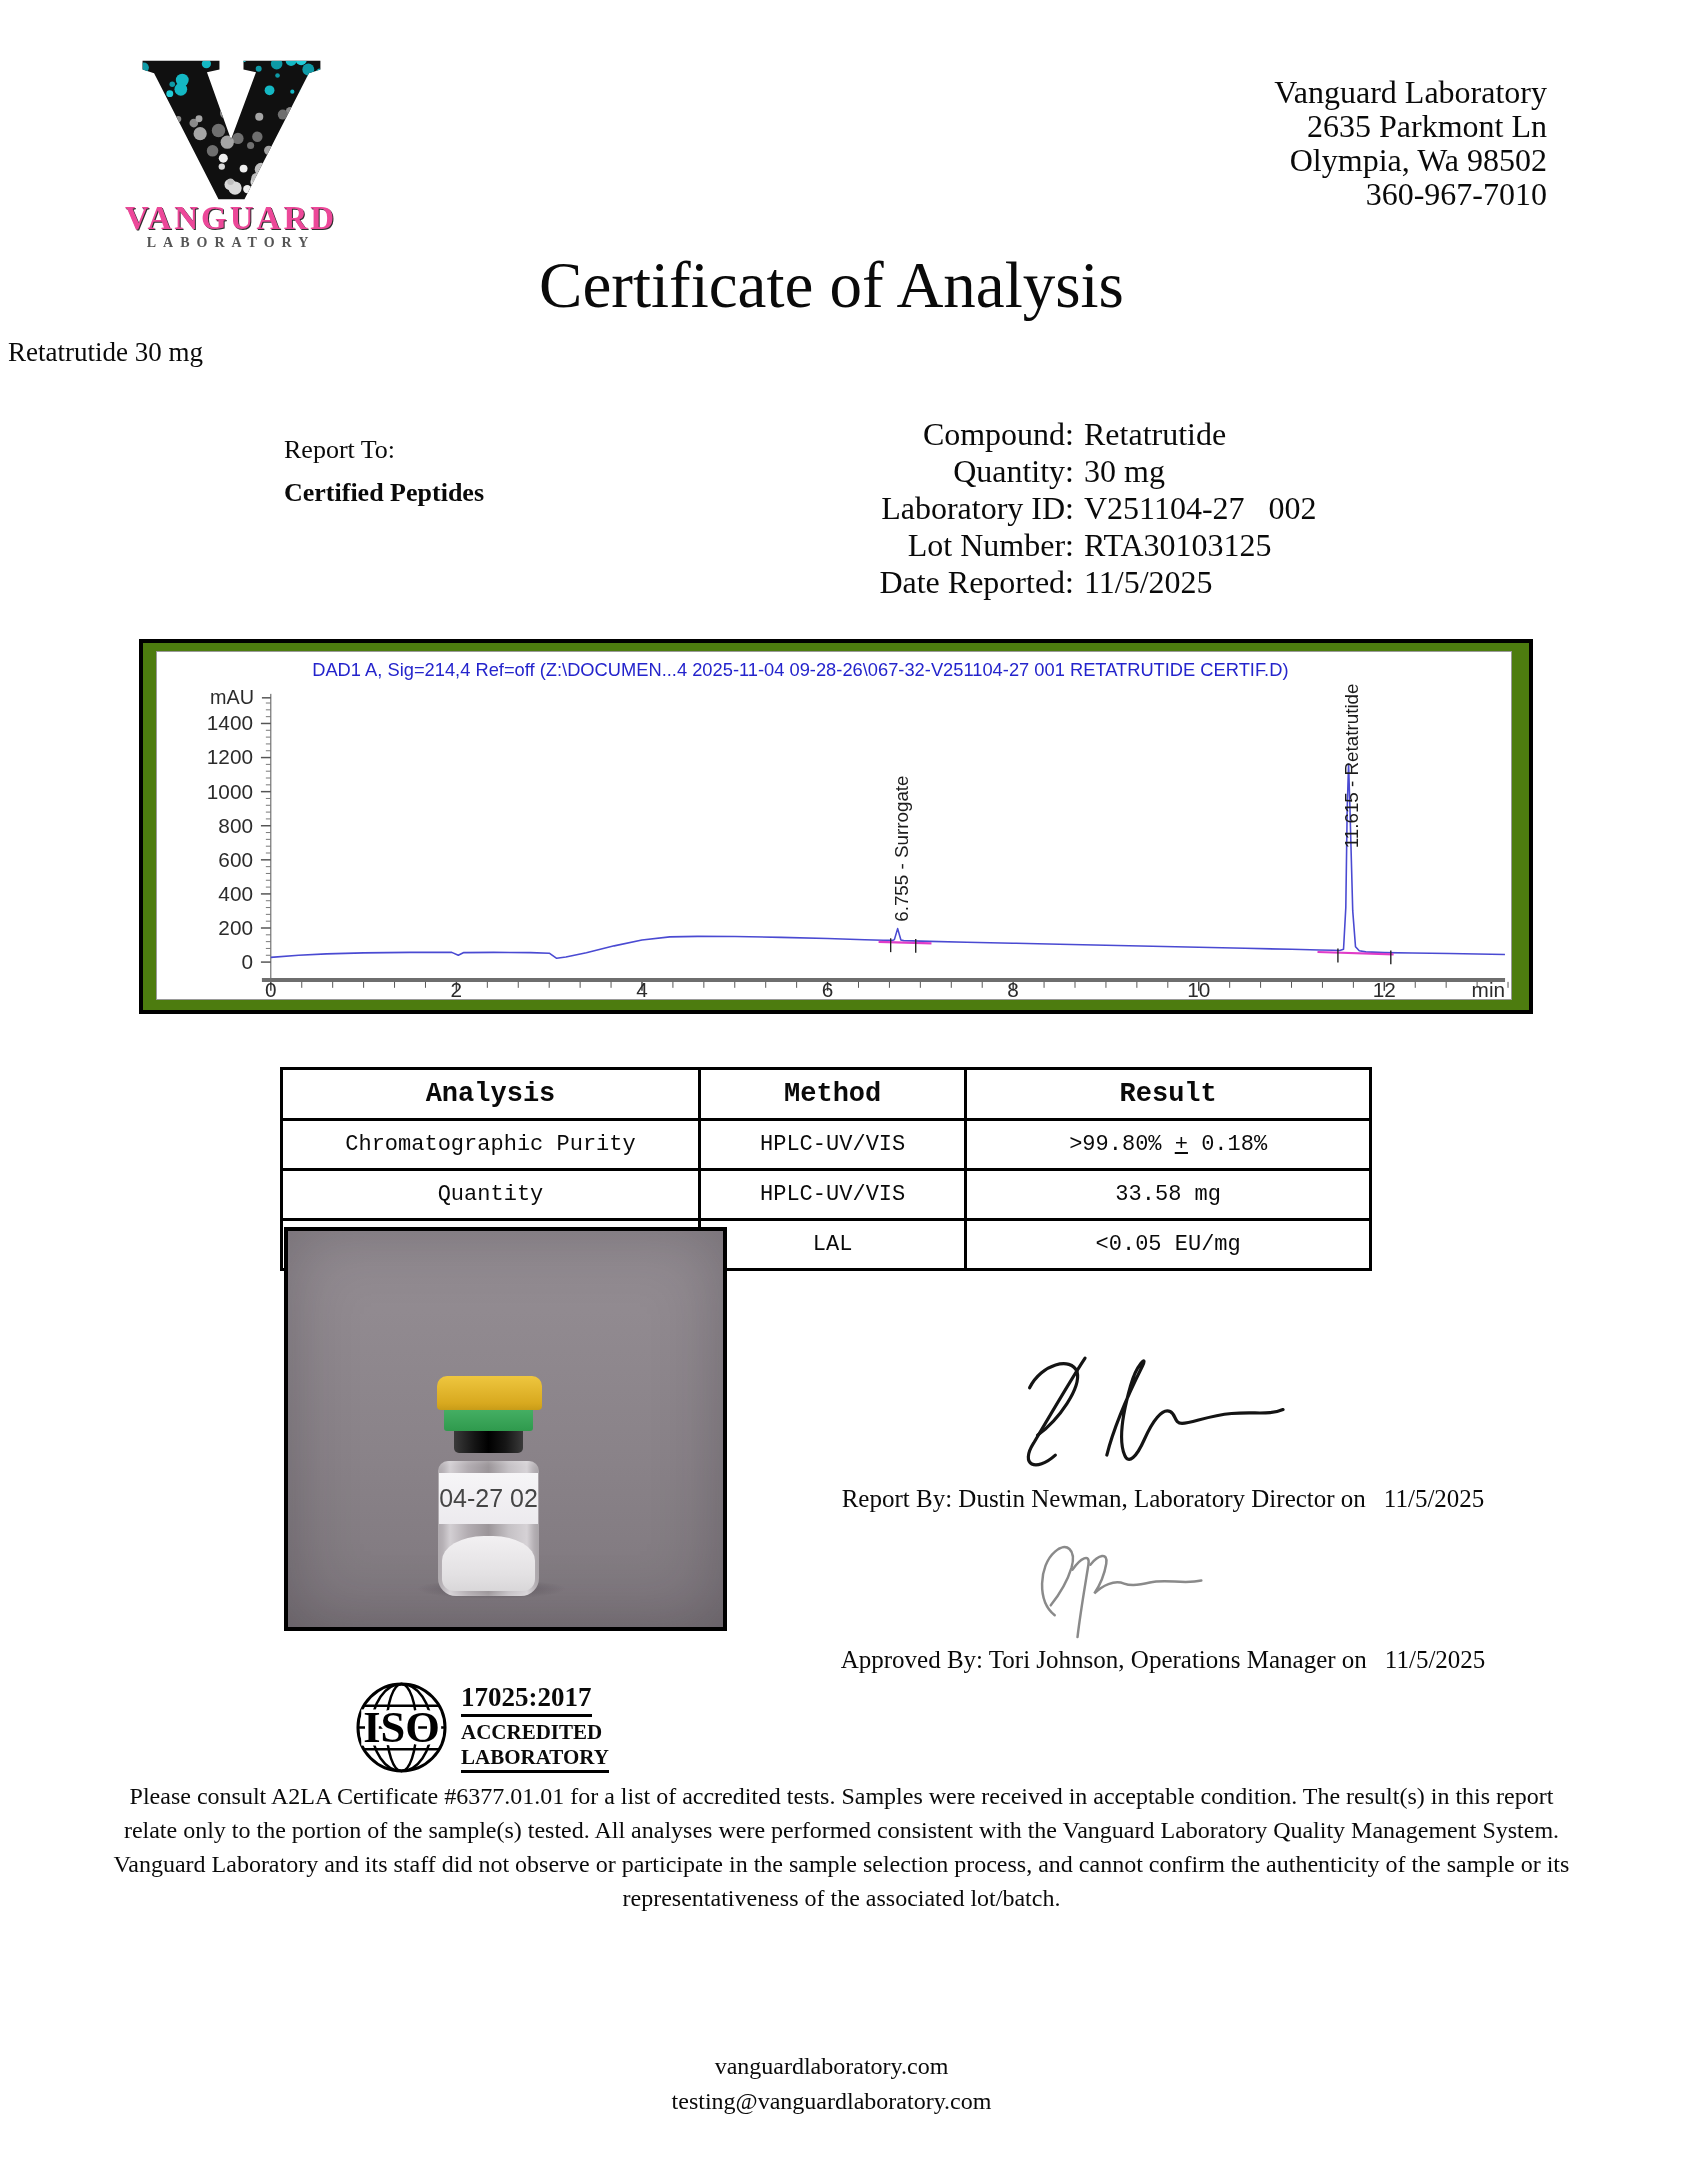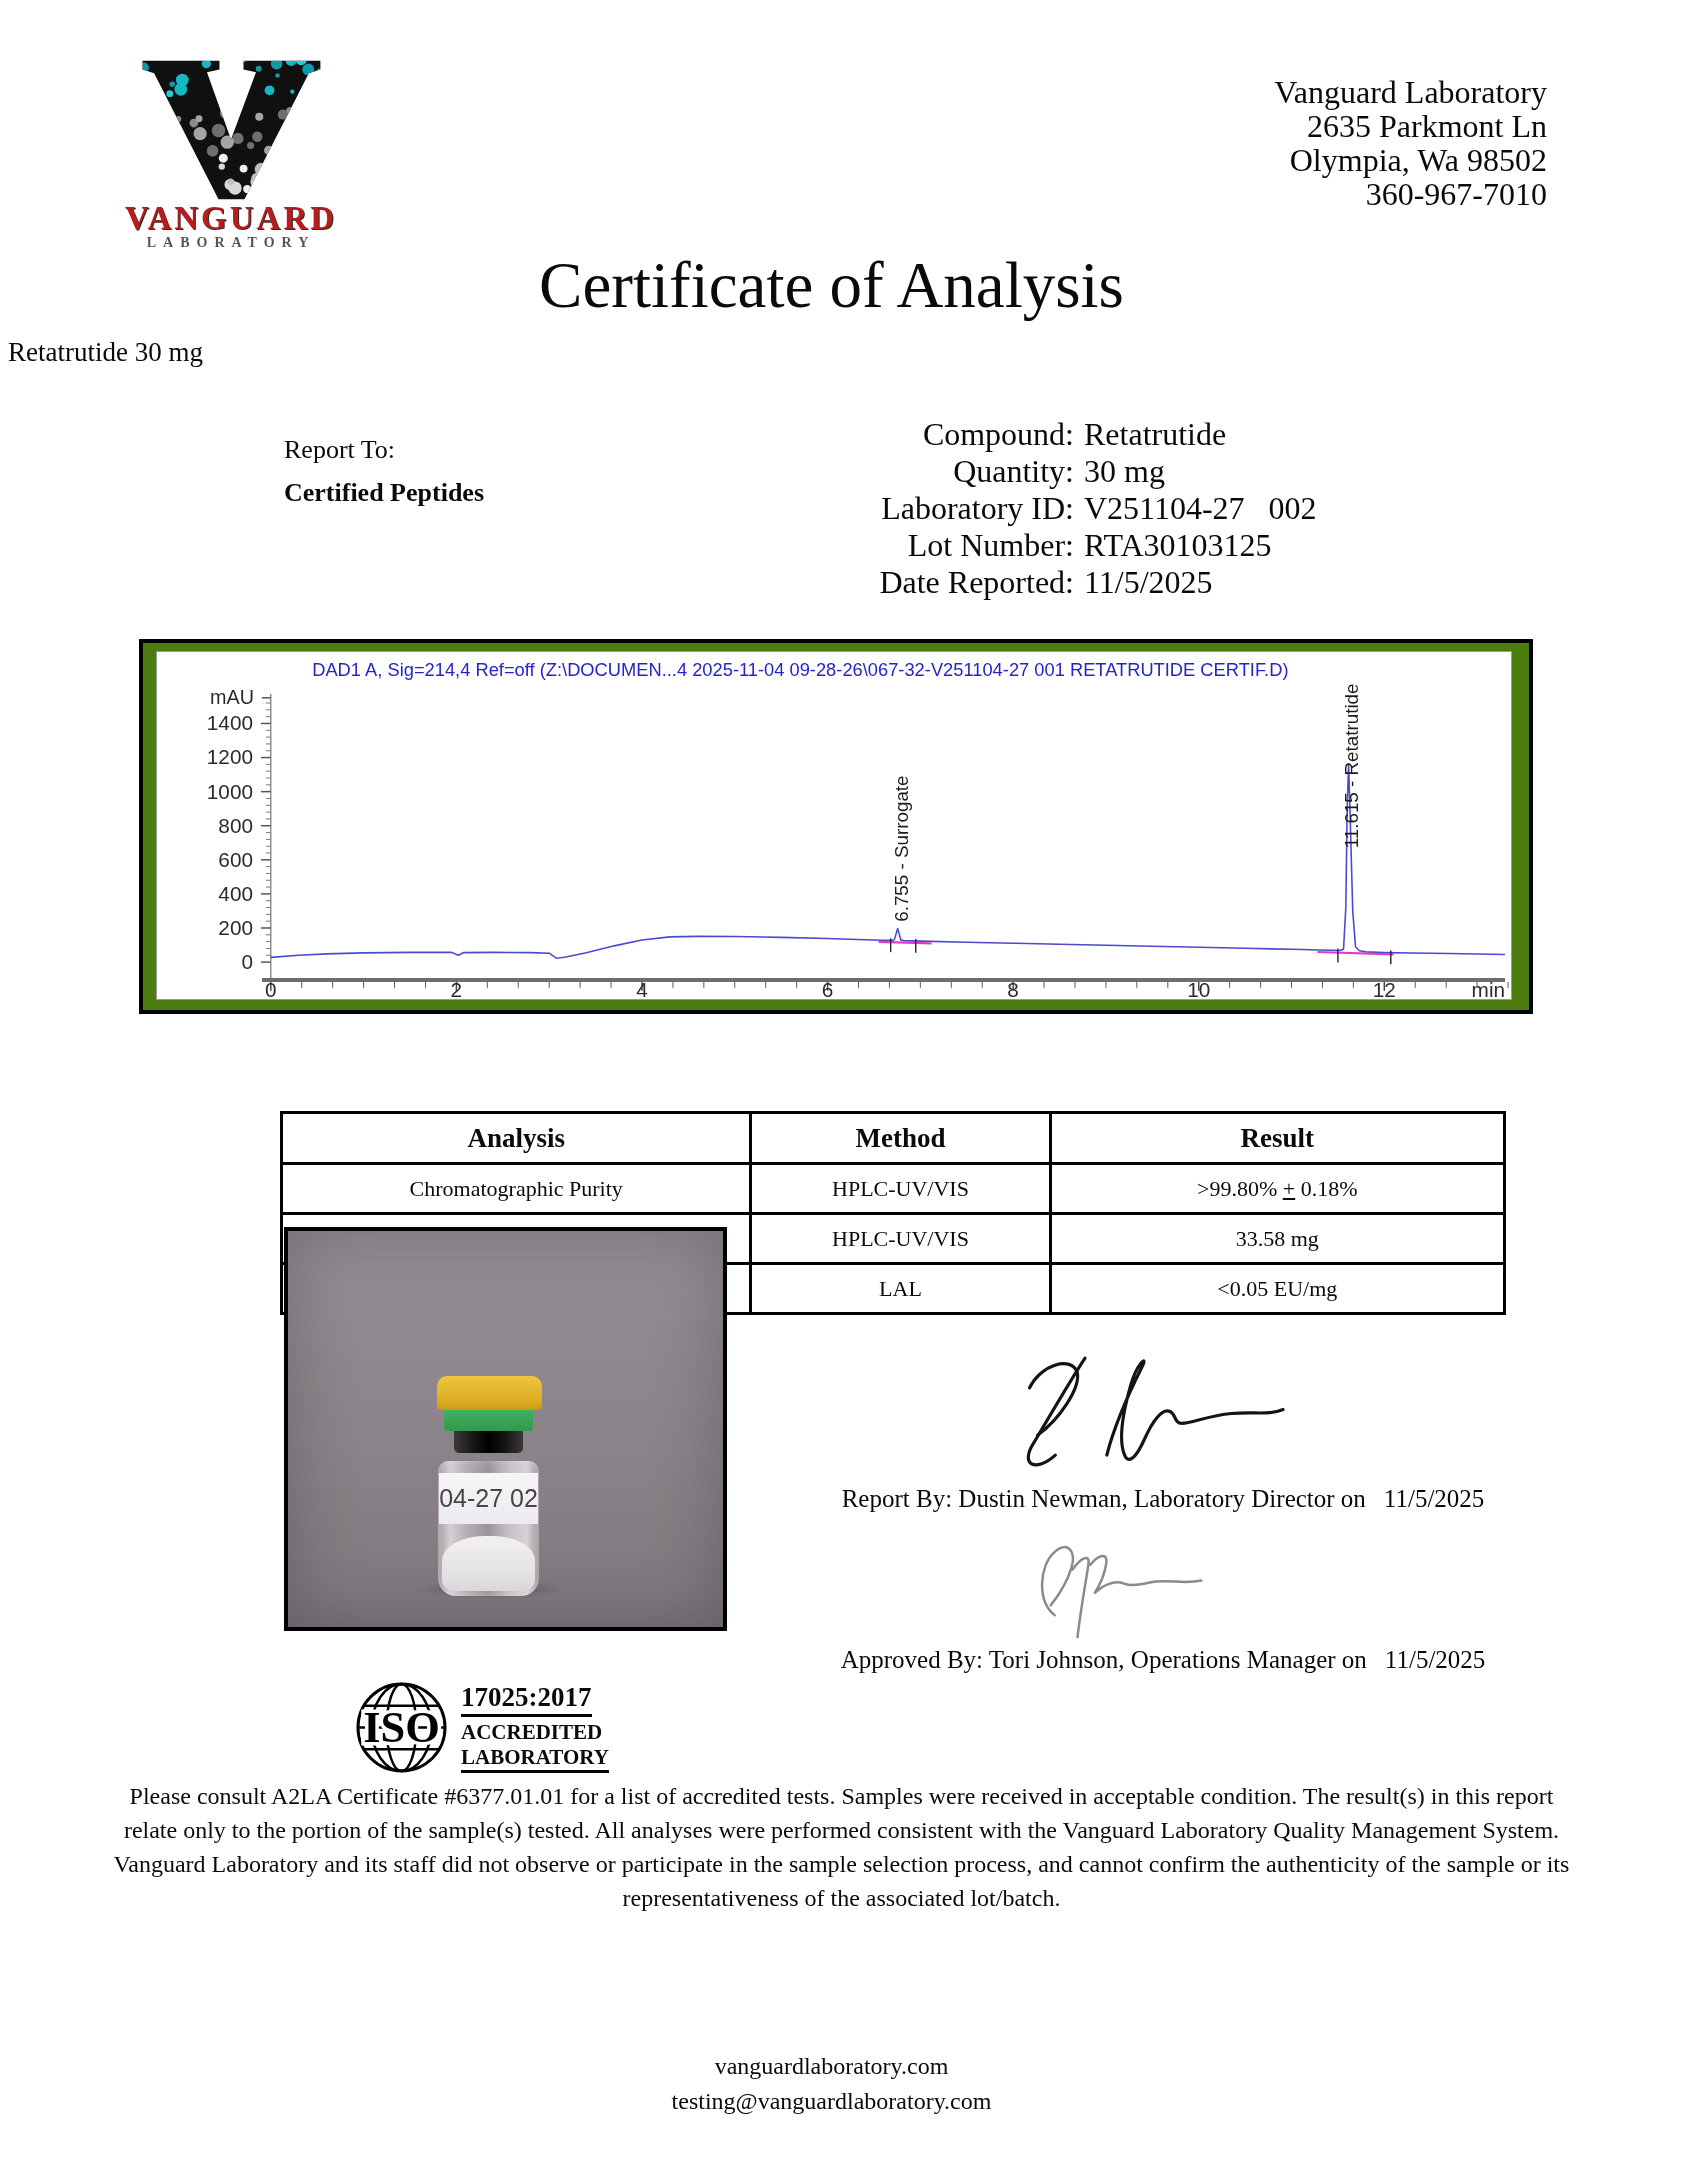--- a/index.html
+++ b/index.html
@@ -2,21 +2,21 @@
 <html><head>
 <meta charset="utf-8">
 <style>
   html,body{margin:0;padding:0;background:#e8e8e8;}
   .page{position:relative;width:1683px;height:2178px;background:#ffffff;margin:0 auto;
         font-family:"Liberation Serif", serif;color:#0a0a0a;overflow:hidden;}
 
   
   .logo{position:absolute;left:117px;top:55px;width:228px;text-align:center;}
   .logo-v{display:block;margin:0 auto;}
-  .logo-word{font-size:33px;font-weight:bold;letter-spacing:3px;color:#b91c1c;
+  .logo-word{font-size:33px;font-weight:bold;letter-spacing:3px;color:#ec4899;
              text-shadow:1px 1px 0 #2e2e2e;margin-top:-4px;}
   .logo-sub{font-size:14px;font-weight:bold;letter-spacing:7px;color:#555;margin-top:-2px;}
 
   .addr{position:absolute;top:75px;right:136px;text-align:right;font-size:32px;line-height:34px;}
 
   .title{position:absolute;left:0;top:248px;width:1663px;text-align:center;font-size:65px;}
   .subtitle{position:absolute;left:8px;top:337px;width:1653px;text-align:left;font-size:27px;}
 
   .report-to{position:absolute;left:284px;top:422px;font-size:26px;line-height:43px;margin-top:6px;}
   .report-to .bold{font-weight:bold;}
@@ -25,22 +25,22 @@
   .info-row{display:flex;line-height:37px;}
   .info-label{width:292px;text-align:right;}
   .info-value{padding-left:10px;white-space:pre;}
 
   
   .chart-frame{position:absolute;left:139px;top:639px;width:1386px;height:367px;border:4px solid #000;background:#4d7c0f;}
   .chart-inner{position:absolute;left:13px;top:8px;width:1354px;height:347px;border:1px solid #9a9a9a;background:#fff;}
   .chart-inner svg{display:block;}
 
   
-  table.results{position:absolute;left:280px;top:1067px;width:1226px;border-collapse:collapse;
-                font-family:Liberation Serif, serif;margin-top:44px;}
+  table.results{position:absolute;left:280px;top:1067px;width:1092px;border-collapse:collapse;
+                font-family:Liberation Mono, monospace;}
   table.results th, table.results td{border:3px solid #000;text-align:center;padding:0;}
   table.results th{font-size:27px;font-weight:bold;height:48px;}
   table.results td{font-size:22px;height:47px;}
   .upl{text-decoration:underline;}
 
   
   .photo-frame{position:absolute;left:284px;top:1227px;width:402px;height:396px;border:4px solid #000;
                background:linear-gradient(180deg,#958e94 0%,#8a8389 55%,#7e777d 100%);
                box-shadow:inset 0 0 69px rgba(30,25,32,.28);overflow:hidden;padding-left:33px;}
   .vial-shadow{position:absolute;left:129px;top:348px;width:149px;height:20px;border-radius:50%;

